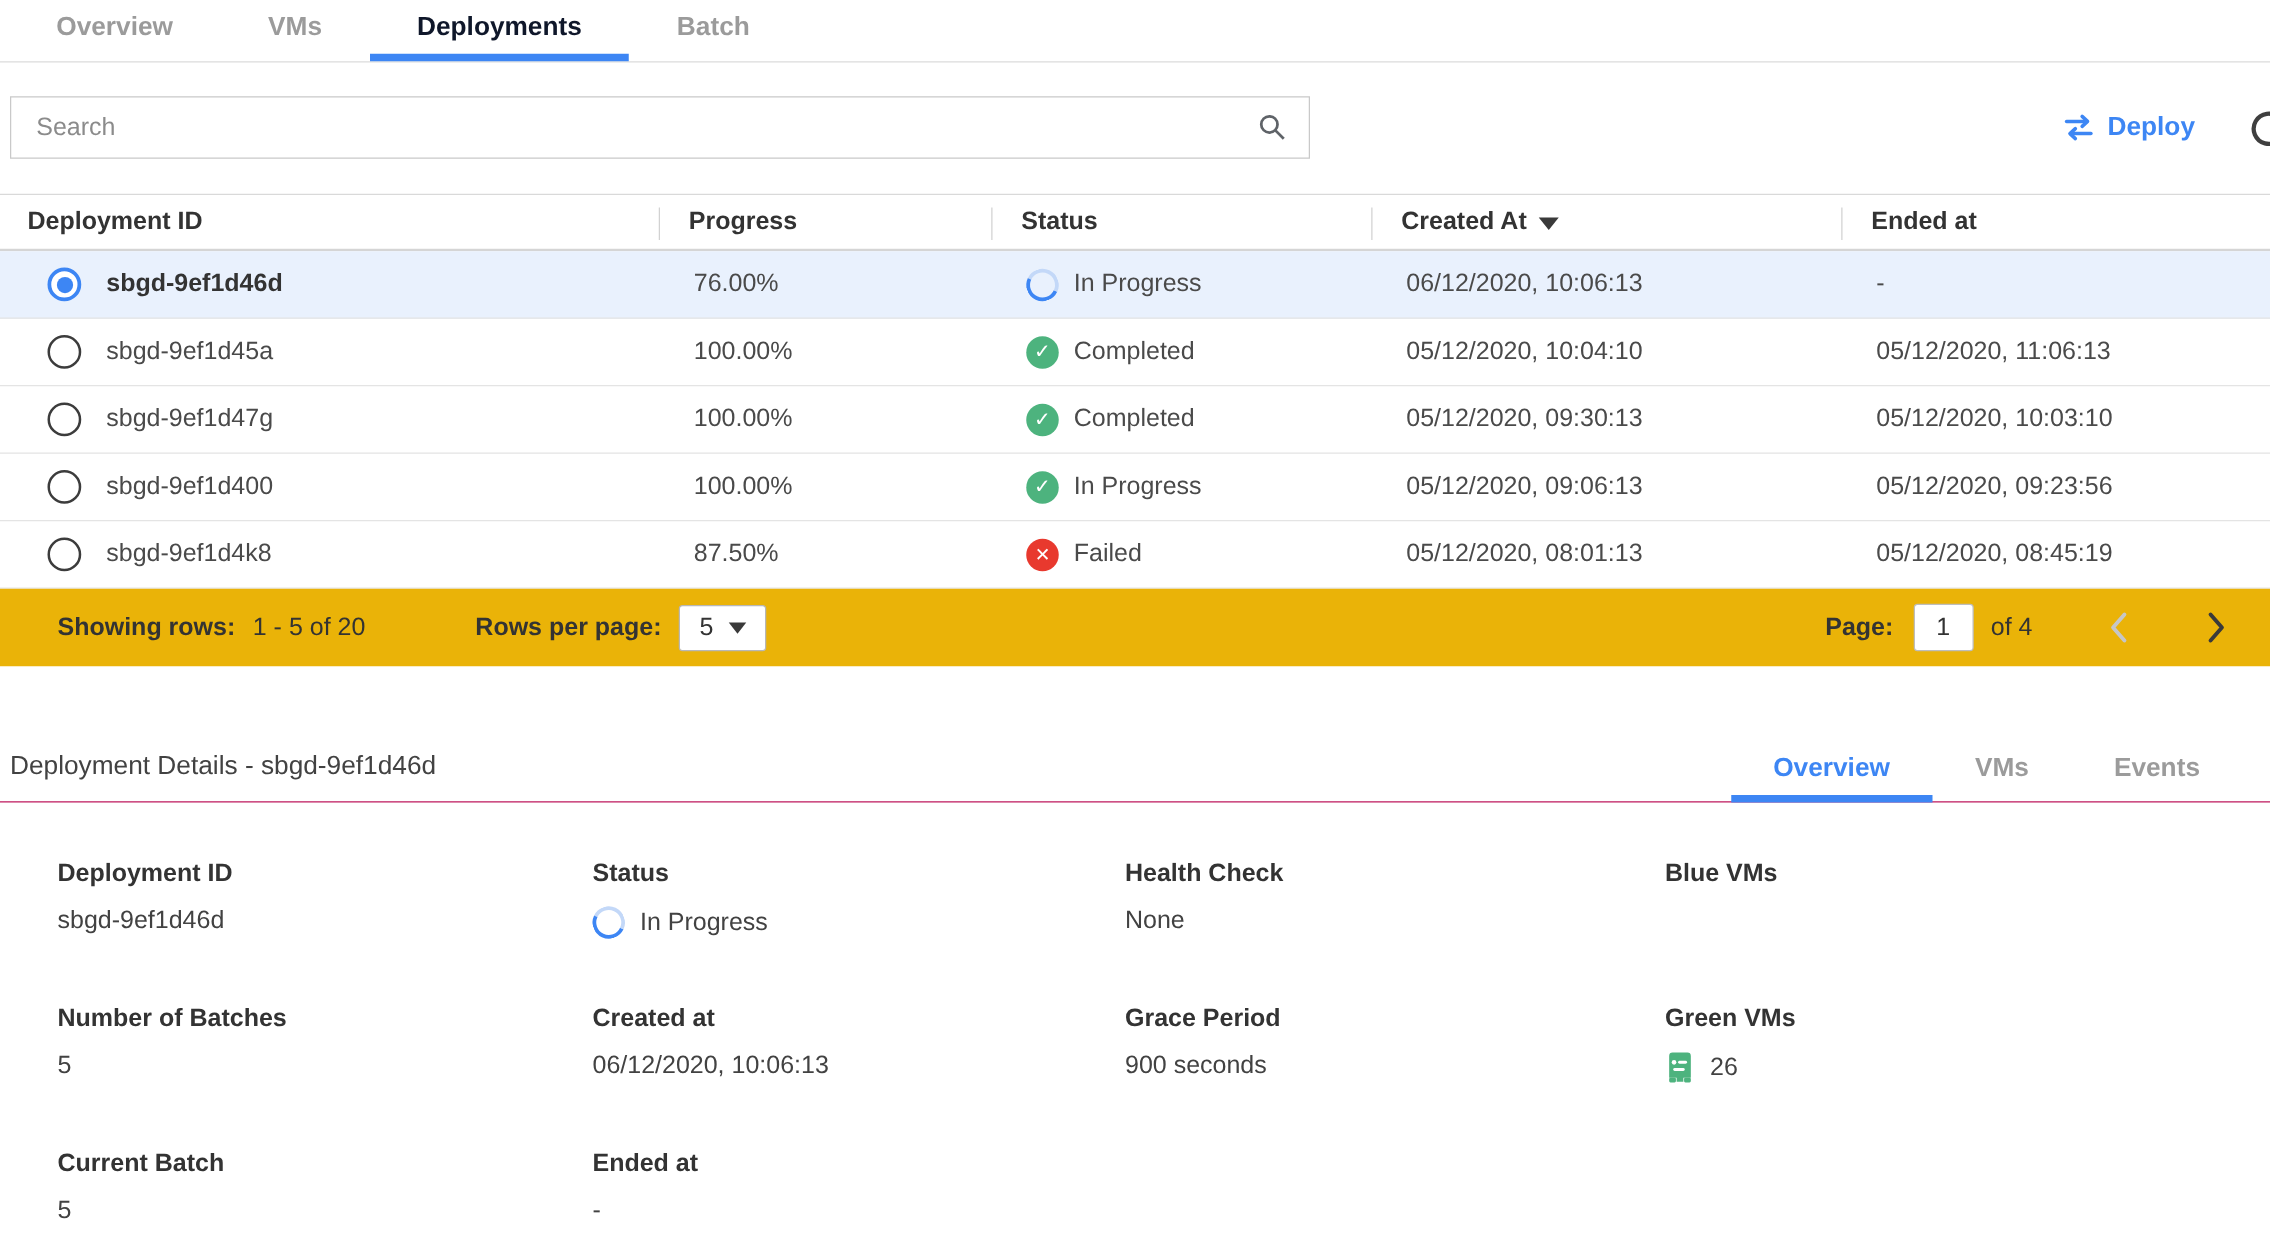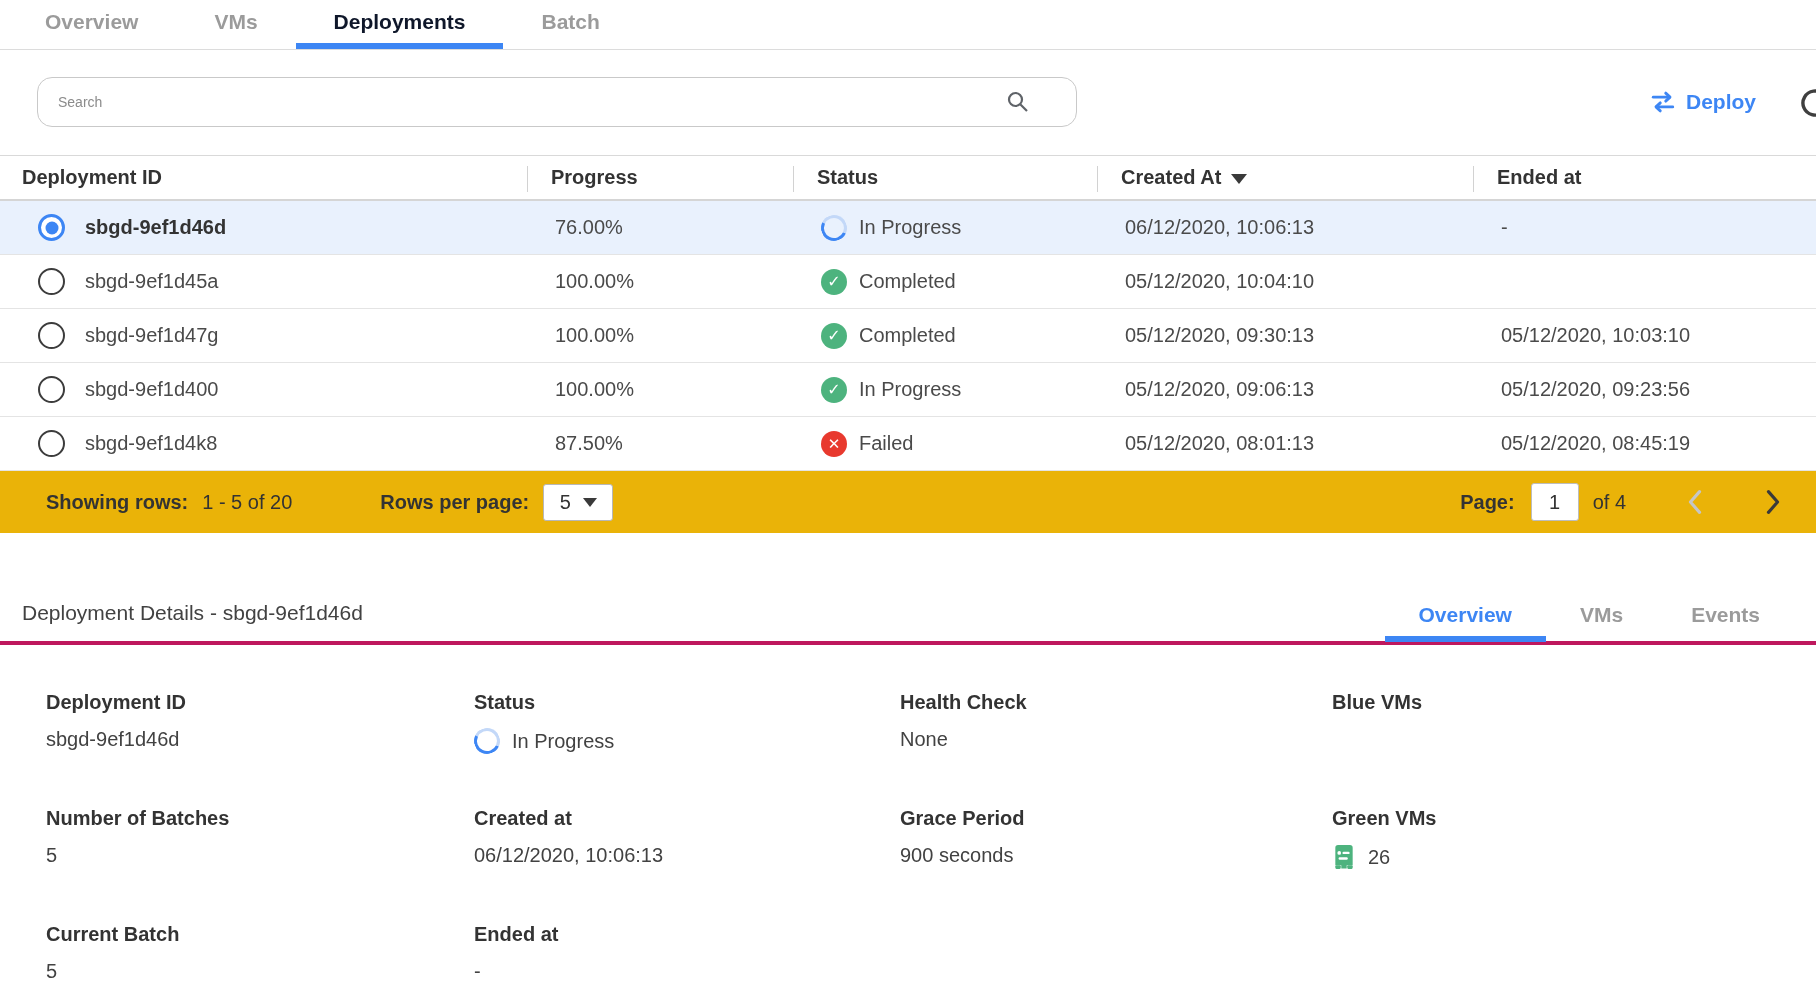--- a/index.html
+++ b/index.html
@@ -9,23 +9,23 @@
   
   .tabbar { display:flex; height:50px; padding-left:7px; border-bottom:1px solid #dcdcdc; }
   .tab { position:relative; display:flex; align-items:center; padding:0 38px 6px 38px;
     font-size:21px; font-weight:700; color:#9b9b9b; cursor:pointer; }
   .tab.active { color:#0f172a; }
   .tab.active::after { content:""; position:absolute; left:0; right:0; bottom:0; height:6px; background:#3d86f4; }
 
   
   .toolbar { position:relative; height:105px; }
   .search-wrap { position:absolute; left:8px; top:27px; width:1040px; height:50px; }
-  .search-wrap input { width:100%; height:100%; border:1px solid #c9c9c9; border-radius:15px;
-    font-size:14px; padding:0 56px 0 20px; color:#424242; outline:none;
-    font-family:"Liberation Sans","DejaVu Sans",sans-serif;margin-left:29px; }
+  .search-wrap input { width:100%; height:100%; border:1px solid #c9c9c9; border-radius:0;
+    font-size:20px; padding:0 56px 0 20px; color:#424242; outline:none;
+    font-family:"Liberation Sans","DejaVu Sans",sans-serif; }
   .search-wrap input::placeholder { color:#8b8b8b; }
   .search-ic { position:absolute; right:18px; top:13px; }
   .deploy-btn { position:absolute; right:60px; top:27px; height:50px; display:flex; align-items:center;
     gap:10px; color:#3d86f4; font-size:21px; font-weight:700; cursor:pointer; }
   .refresh-ic { position:absolute; right:-16px; top:36px; }
 
   
   .grid-row { display:grid; grid-template-columns:527px 266px 304px 376px 1fr; align-items:center; }
   .thead { height:46px; border-top:1px solid #d9d9d9; border-bottom:2px solid #d5d5d5; }
   .th { position:relative; font-size:20px; font-weight:700; color:#333; padding-left:24px;
@@ -67,21 +67,21 @@
     border-top:9px solid #3a3a3a; }
   .pager { margin-left:auto; display:flex; align-items:center; }
   .page-input { margin-left:16px; width:48px; height:38px; background:#fff; border:1px solid #bdbdbd;
     border-radius:3px; text-align:center; font-size:20px; color:#333; outline:none;
     font-family:"Liberation Sans","DejaVu Sans",sans-serif; }
   .page-total { margin-left:14px; }
   .chev { margin-left:60px; cursor:pointer; display:flex; align-items:center; }
 
   
   .details-header { display:flex; justify-content:space-between; align-items:flex-end;
-    border-bottom:4px solid #be185d; margin-top:68px; padding-left:22px; }
+    border-bottom:1px solid #be185d; margin-top:68px; padding-left:8px; }
   .details-title { font-size:21px; color:#424242; padding-bottom:16px; }
   .dtabs { display:flex; }
   .dtab { position:relative; padding:0 34px 14px 34px; font-size:21px; font-weight:700;
     color:#9b9b9b; cursor:pointer; }
   .dtab.active { color:#3d86f4; }
   .dtab.active::after { content:""; position:absolute; left:0; right:0; bottom:-1px; height:6px; background:#3d86f4; }
   .dtabs { padding-right:22px; }
 
   .details-grid { display:grid; grid-template-columns:428px 426px 432px 1fr; grid-auto-rows:116px;
     padding:46px 0 0 46px; }
@@ -174,20 +174,21 @@
     <div class="td idcell">
         <span class="radio"></span>
         <span class="idtext">sbgd-9ef1d45a</span>
       </div>
     <div class="td">100.00%</div>
     <div class="td">
         <span class="st-ic st-check"></span>
         <span>Completed</span>
       </div>
     <div class="td">05/12/2020, 10:04:10</div>
+    <div class="td">05/12/2020, 11:06:13</div>
   </div>
 
   <div class="grid-row trow">
     <div class="td idcell">
         <span class="radio"></span>
         <span class="idtext">sbgd-9ef1d47g</span>
       </div>
     <div class="td">100.00%</div>
     <div class="td">
         <span class="st-ic st-check"></span>

